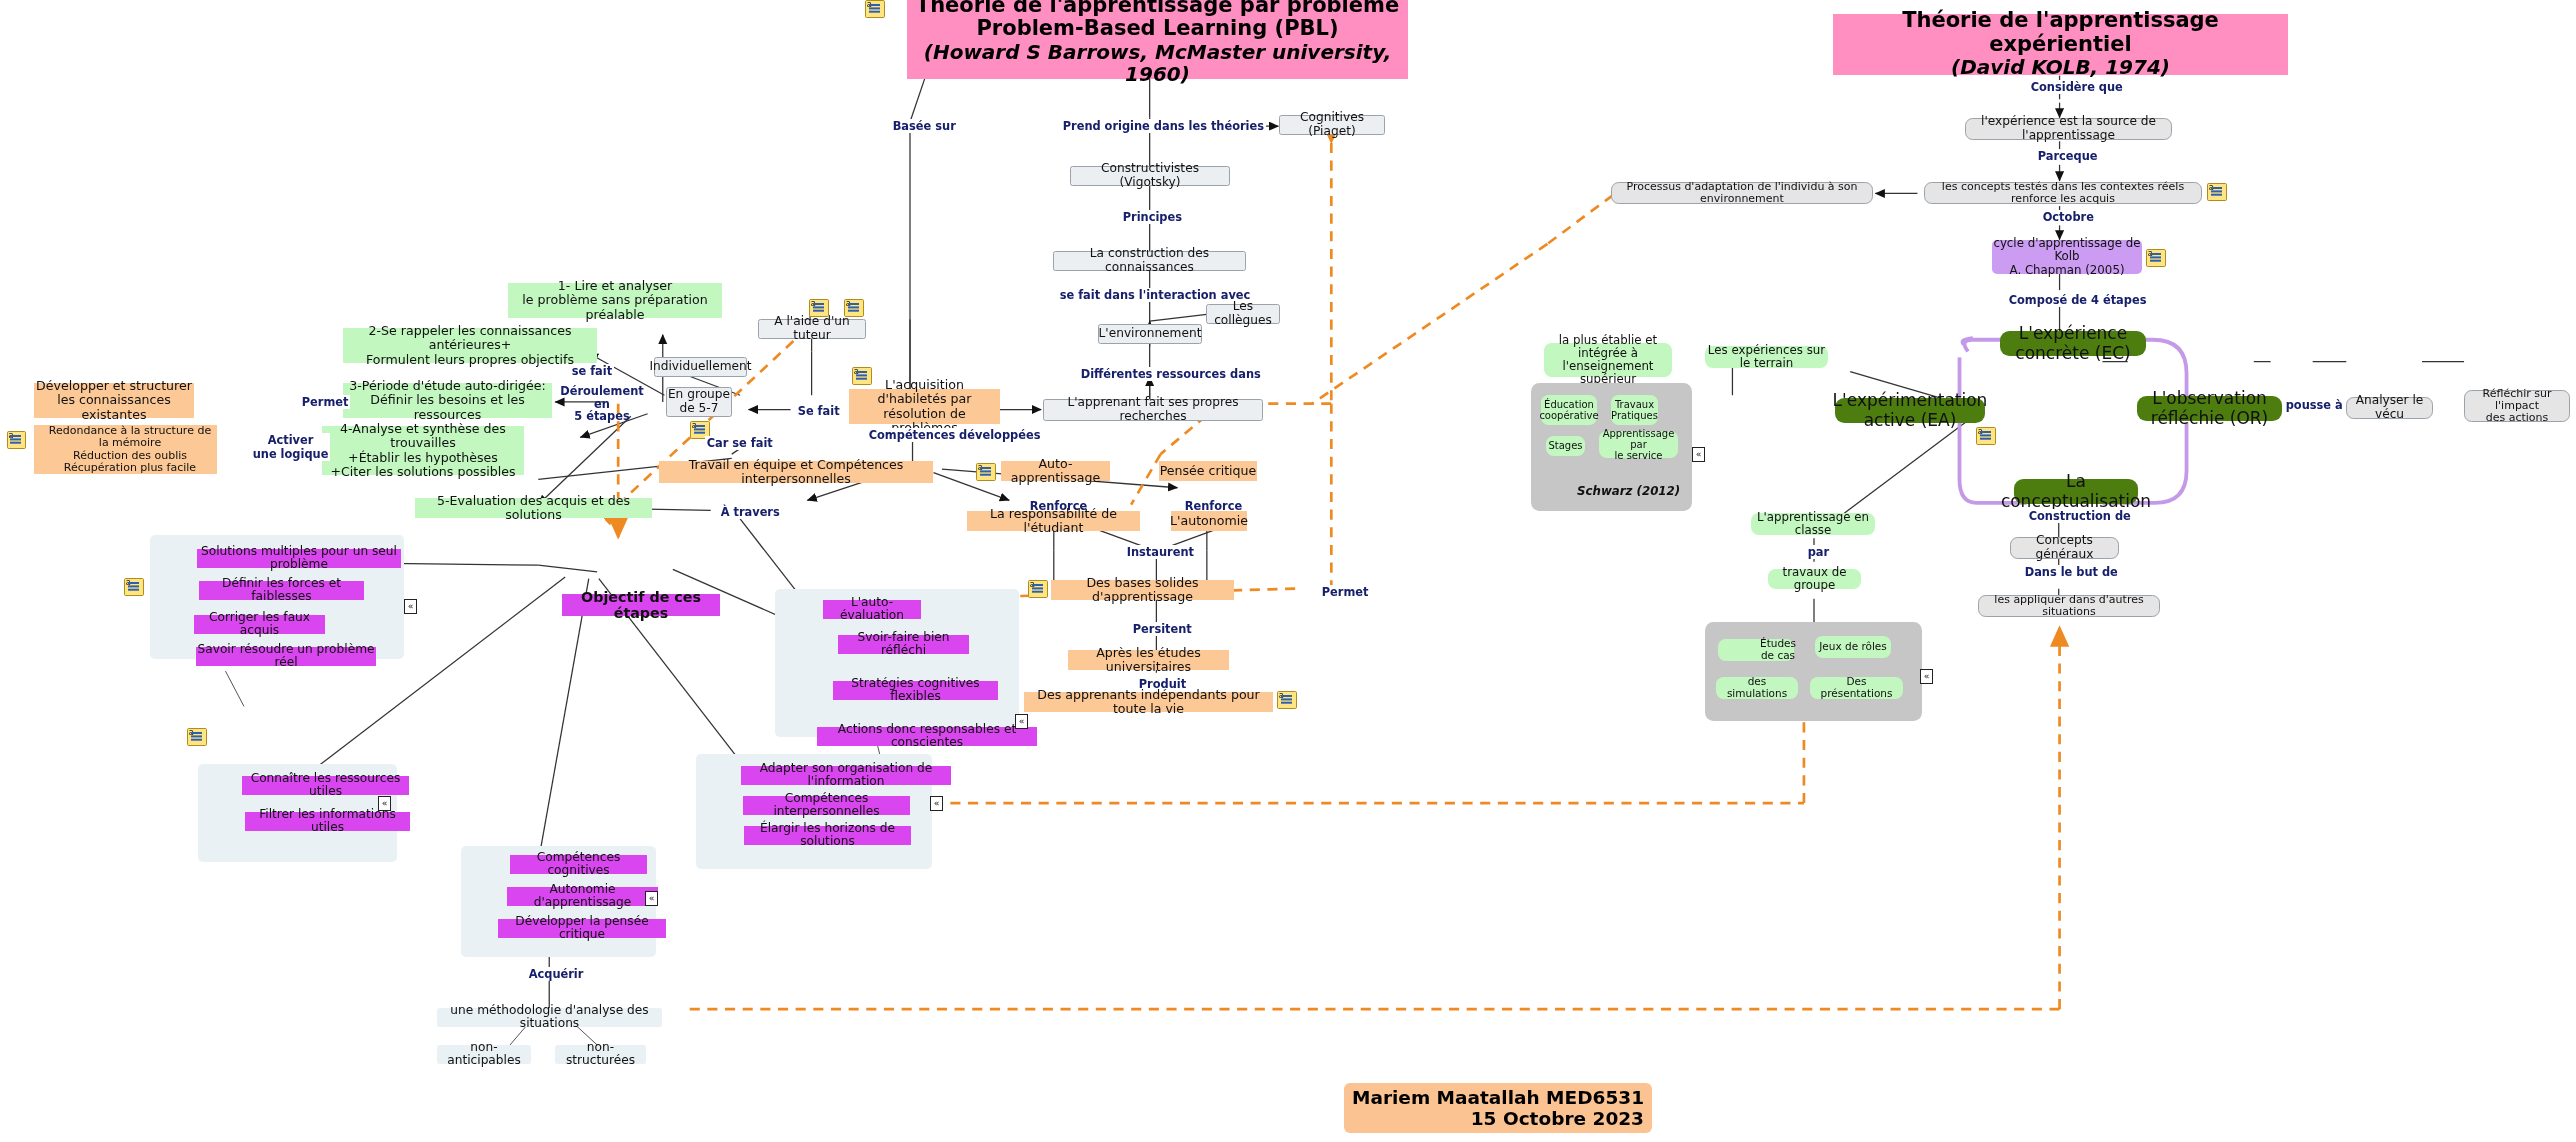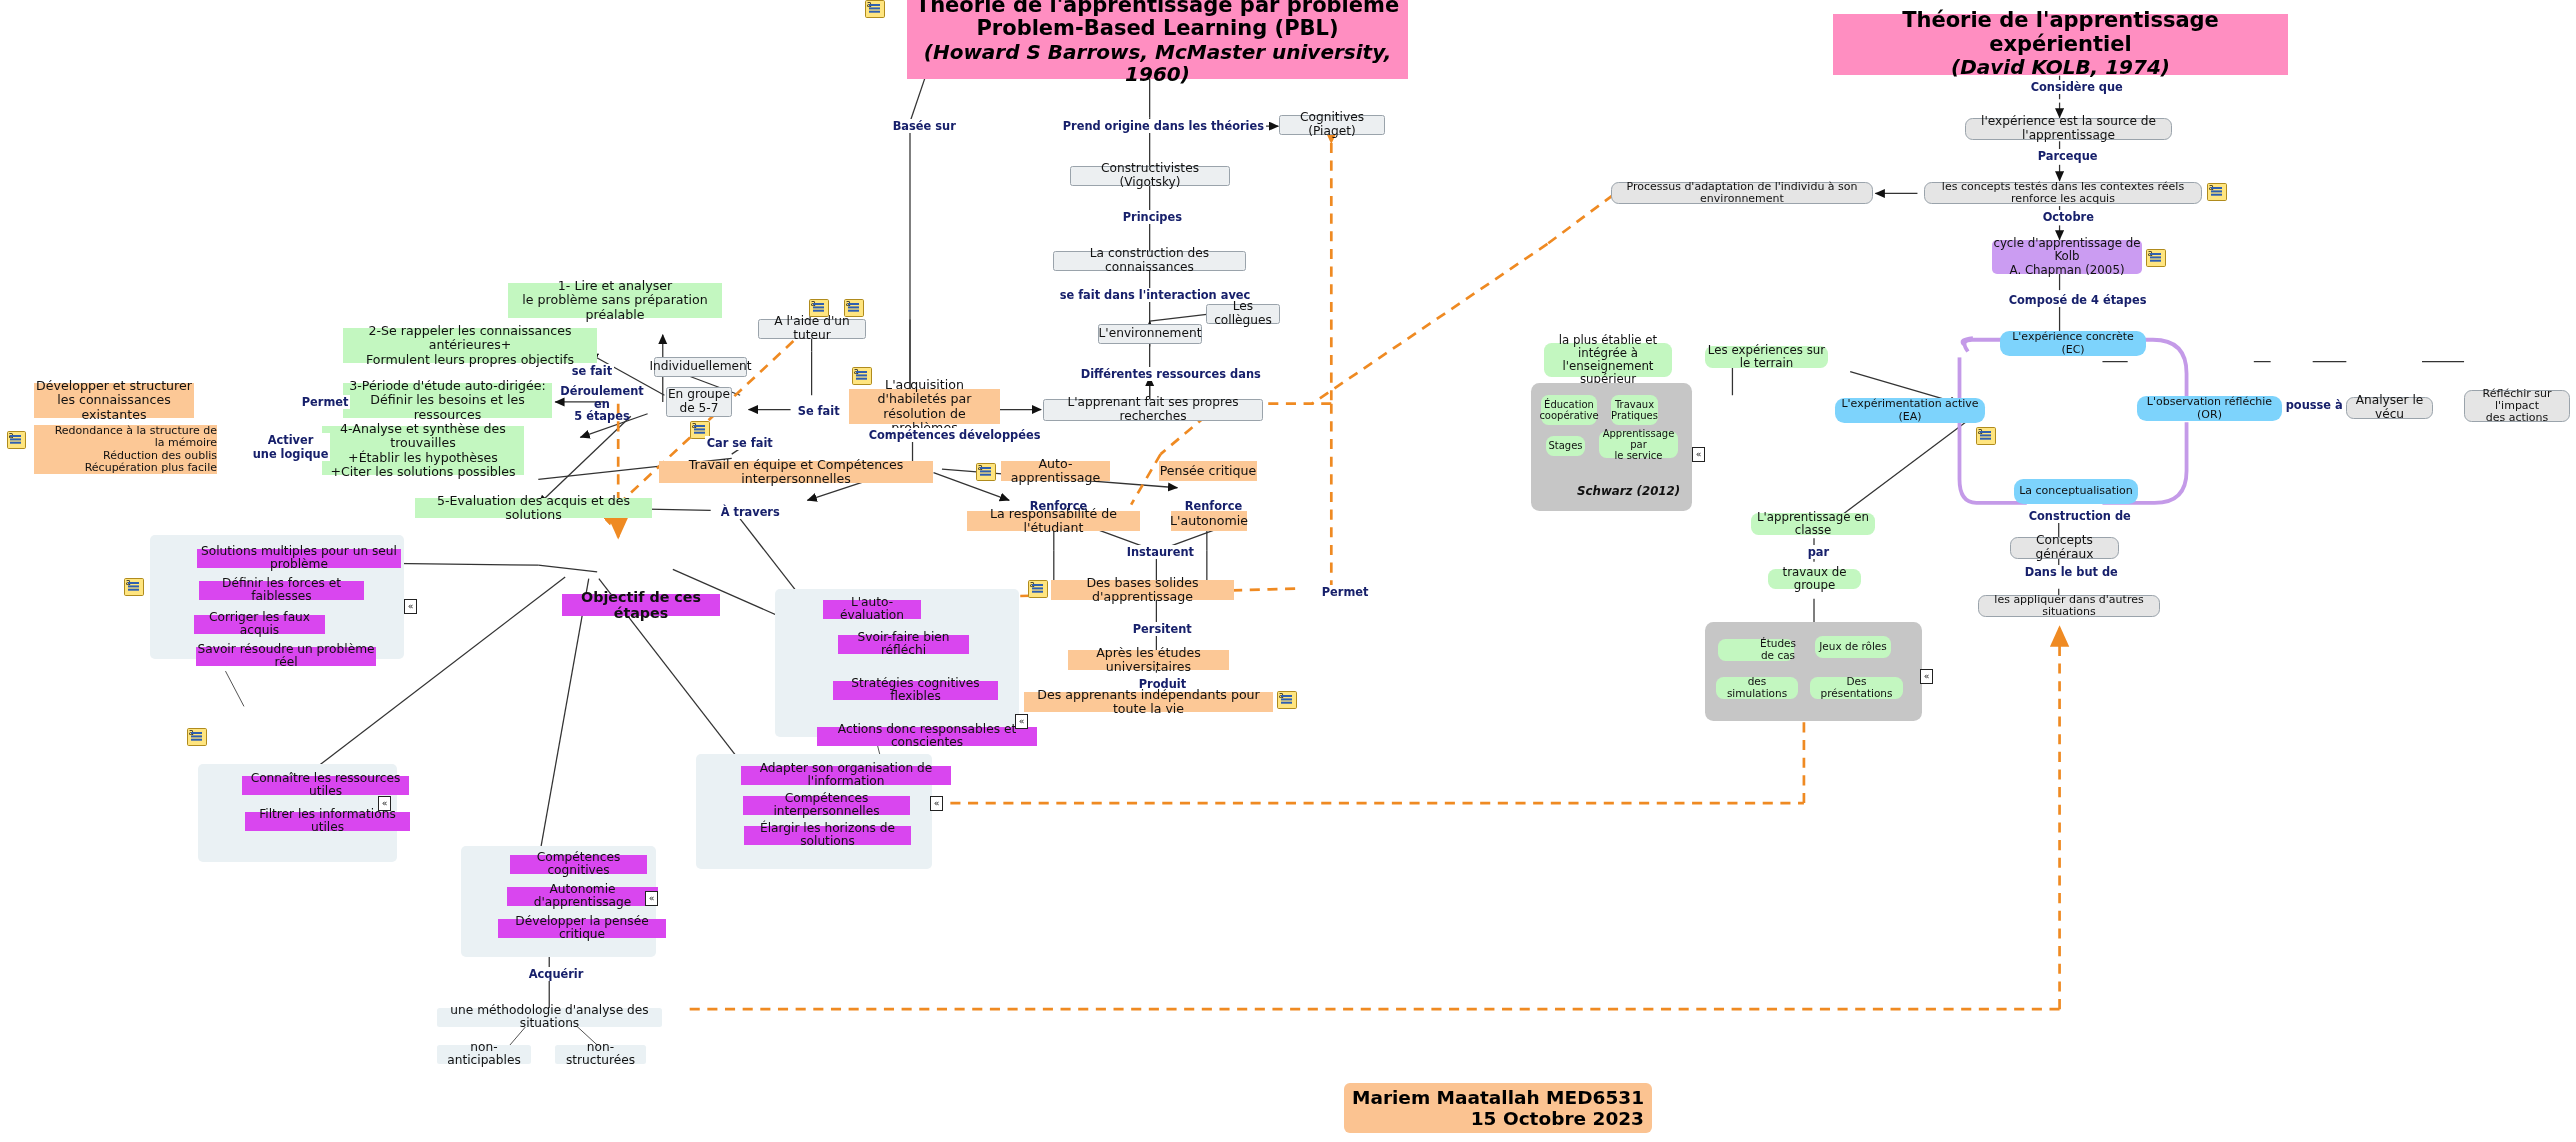--- a/index.html
+++ b/index.html
@@ -14,21 +14,21 @@
   .title{background:#ff8ec1;color:#000;font-weight:bold;}
   .title .l1{font-size:21px;}
   .title .l2{font-size:20px;font-style:italic;font-weight:bold;}
 
   .grey{background:#eceff1;border:0.8px solid #9aa3ab;border-radius:2.5px;color:#111;font-size:12.2px;}
   .greyr{background:#e5e5e5;border:0.8px solid #9aa3ab;border-radius:7.6px;color:#111;font-size:12.2px;}
   .green{background:#c3f7c0;color:#111;font-size:12.6px;}
   .greenr{background:#c3f7c0;border-radius:7.6px;color:#111;font-size:11.8px;}
   .orange{background:#fcc896;color:#111;font-size:12.6px;}
   .pinkn{background:#d946ef;color:#111;font-size:12.2px;margin-left:32px;}
-  .purple{background:#7dd3fc;border-radius:9.3px;color:#111;font-size:11px;}
+  .purple{background:#4d7c0f;border-radius:9.3px;color:#111;font-size:17px;}
   .purplesq{background:#cb9cf2;border-radius:5px;color:#111;font-size:11.8px;}
   .plain{background:transparent;color:#111;font-size:11.8px;}
 
   .link-label{position:absolute;color:#17206b;font-size:11.4px;font-weight:bold;white-space:nowrap;
               background:#fff;padding:0 1.7px;}
   .group-box{position:absolute;background:#eaf1f4;border-radius:5px;}
   .group-grey{position:absolute;background:#c6c6c6;border-radius:8.4px;}
   .group-cap{position:absolute;font-style:italic;font-weight:bold;font-size:11.8px;color:#111;}
 
   .footer{position:absolute;background:#fbc391;border-radius:5.9px;color:#000;font-weight:bold;
@@ -239,21 +239,21 @@
 Formulent leurs propres objectifs</div>
   <div class="node green" style="left:343px;top:383px;width:209px;height:35px;">3-Période d'étude auto-dirigée:
 Définir les besoins et les ressources</div>
   <div class="node green" style="left:322px;top:426px;width:202px;height:49px;">4-Analyse et synthèse des trouvailles
 +Établir les hypothèses
 +Citer les solutions possibles</div>
   <div class="node green" style="left:415px;top:498px;width:237px;height:20px;">5-Evaluation des acquis et des solutions</div>
 
   <div class="node orange" style="left:34px;top:383px;width:160px;height:35px;">Développer et structurer
 les connaissances existantes</div>
-  <div class="node orange" style="left:34px;top:425px;width:183px;height:49px;font-size:11px;text-align:right;justify-content:flex-start;padding-left:9px;">Redondance à la structure de la mémoire
+  <div class="node orange" style="left:34px;top:425px;width:183px;height:49px;font-size:11px;text-align:center;justify-content:flex-start;padding-left:9px;">Redondance à la structure de la mémoire
 Réduction des oublis
 Récupération plus facile</div>
   <div class="note" style="left:6.7px;top:431px;"></div>
 
   <div class="link-label" style="left:300px;top:395px;">Permet</div>
   <div class="link-label" style="left:251px;top:433px;white-space:pre-line;text-align:center;"><span>Activer
 une logique</span></div>
   <div class="link-label" style="left:570px;top:364px;">se fait</div>
 
   <div class="node plain" style="left:555px;top:389px;width:94px;height:30px;color:#17206b;font-weight:bold;font-size:11.4px;">Déroulement en

